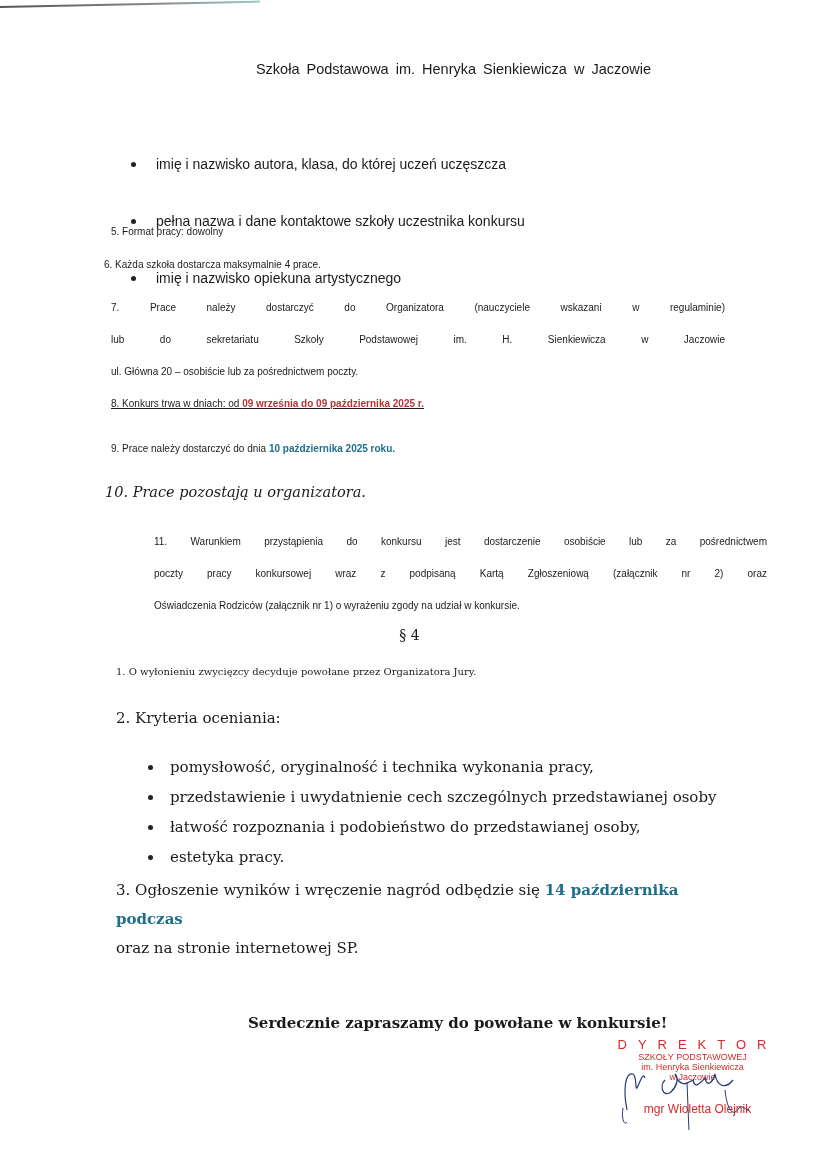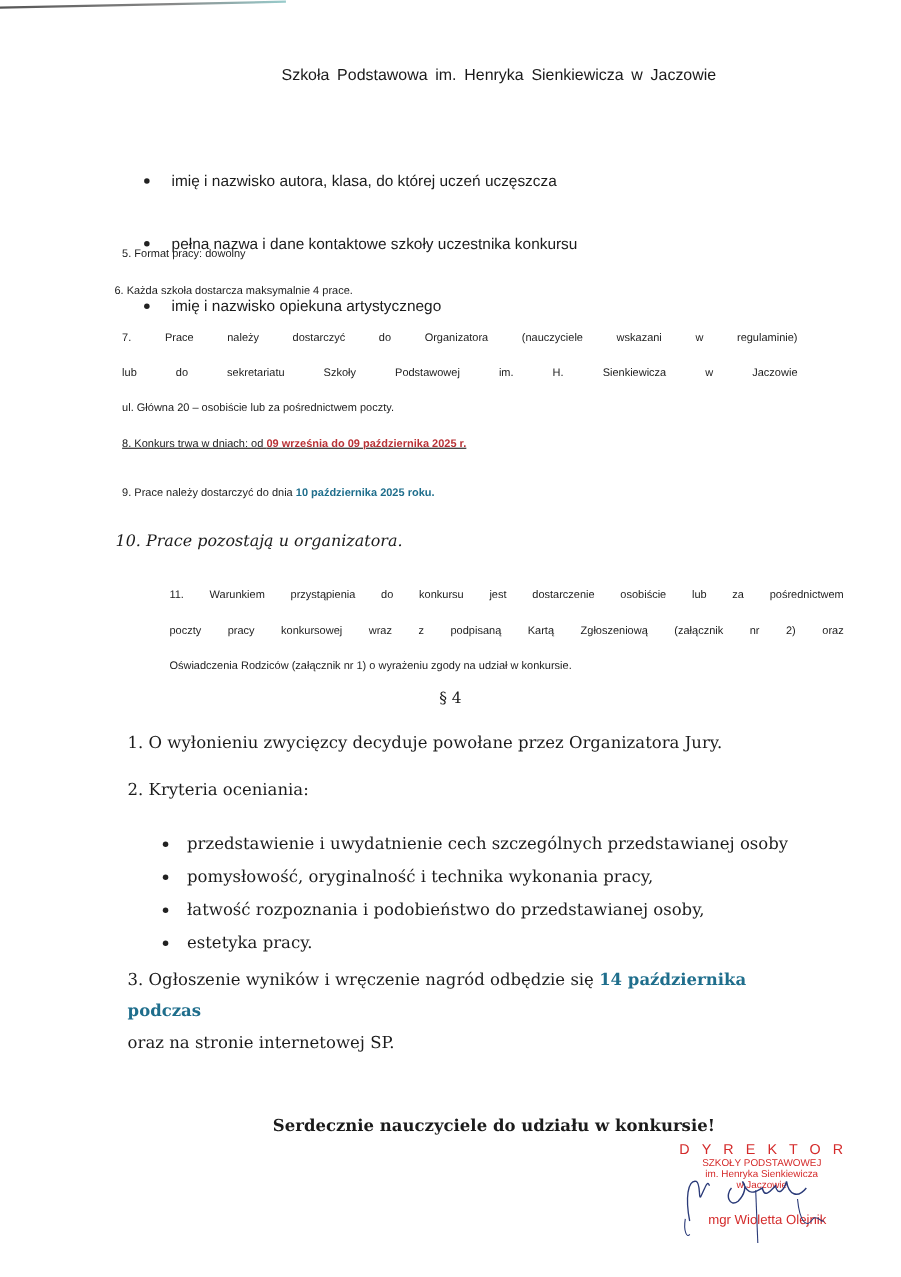--- a/index.html
+++ b/index.html
@@ -58,36 +58,36 @@
 <div class="blk serif" style="left:105px; top:484px; font-size:14.5px;font-style:italic;">10. Prace pozostają u organizatora.</div>
 
 <div class="blk sans p" style="left:116px; top:526px; width:613px; line-height:32px;margin-left:38px;">
   <div class="just">11. Warunkiem przystąpienia do konkursu jest dostarczenie osobiście lub za pośrednictwem</div>
   <div class="just">poczty pracy konkursowej wraz z podpisaną Kartą Zgłoszeniową (załącznik nr 2) oraz</div>
   <div>Oświadczenia Rodziców (załącznik nr 1) o wyrażeniu zgody na udział w konkursie.</div>
 </div>
 
 <div class="blk serif" style="left:0; width:819px; text-align:center; top:627px; font-size:14px;">§ 4</div>
 
-<div class="blk serif" style="left:116px; top:666px; font-size:15px;">1. O wyłonieniu zwycięzcy decyduje powołane przez Organizatora Jury.</div>
+<div class="blk serif" style="left:116px; top:666px; font-size:10px;">1. O wyłonieniu zwycięzcy decyduje powołane przez Organizatora Jury.</div>
 <div class="blk serif" style="left:116px; top:709px; font-size:15px;text-align:center;">2. Kryteria oceniania:</div>
 
 <div class="crit serif">
+  <div class="bi">pomysłowość, oryginalność i technika wykonania pracy,</div>
   <div class="bi">przedstawienie i uwydatnienie cech szczególnych przedstawianej osoby</div>
-  <div class="bi">pomysłowość, oryginalność i technika wykonania pracy,</div>
   <div class="bi">łatwość rozpoznania i podobieństwo do przedstawianej osoby,</div>
   <div class="bi">estetyka pracy.</div>
 </div>
 
 <div class="blk serif" style="left:116px; top:876px; font-size:15px; line-height:29px; width:620px;">
   <div><span>3. Ogłoszenie wyników i wręczenie nagród odbędzie się </span><span class="blue">14 października podczas</span></div>
   <div>oraz na stronie internetowej SP.</div>
 </div>
 
-<div class="blk serif" style="left:248px; top:1014px; font-size:15px; font-weight:bold;">Serdecznie nauczyciele do udziału w konkursie!</div>
+<div class="blk serif" style="left:248px; top:1014px; font-size:15px; font-weight:bold;">Serdecznie zapraszamy do powołane w konkursie!</div>
 
 <div class="stamp">
   <div class="t1">DYREKTOR</div>
   <div class="t2">SZKOŁY PODSTAWOWEJ</div>
   <div class="t2">im. Henryka Sienkiewicza</div>
   <div class="t2">w Jaczowie</div>
   <div class="t3">mgr Wioletta Olejnik</div>
 </div>
 
 <svg class="sig" viewBox="0 0 150 70">

